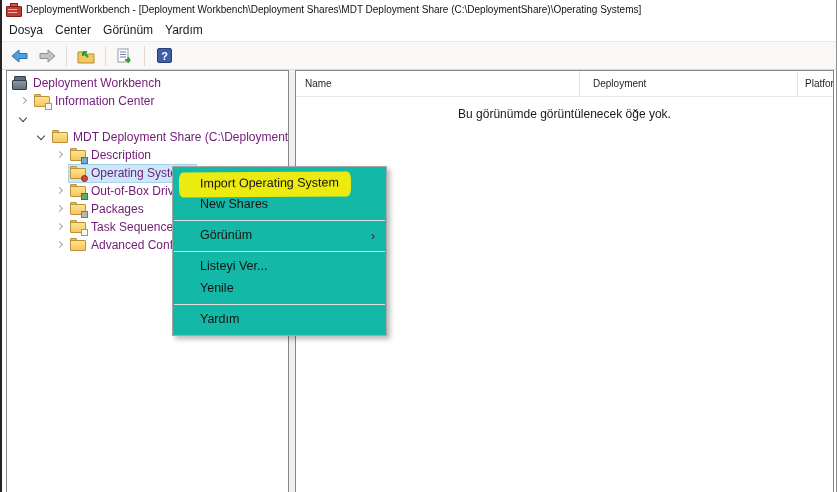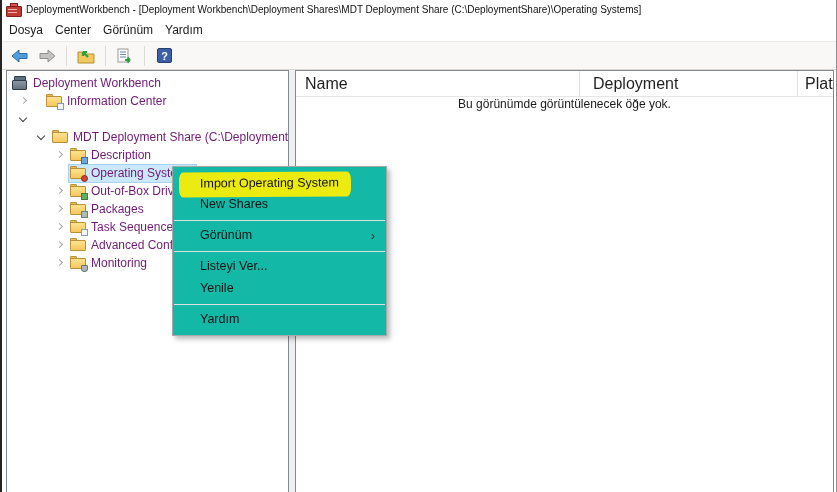--- a/index.html
+++ b/index.html
@@ -24,31 +24,31 @@
   .tbtn{width:22px;height:22px;display:flex;align-items:center;justify-content:center;flex:none;}
   .tsep{width:1px;height:20px;background:#dcdad6;margin:0 3px;flex:none;}
 
   
   .main{position:absolute;top:70px;left:2px;right:1px;bottom:0;}
   .tree-panel{position:absolute;left:2px;top:0;bottom:-1px;width:283px;background:#fff;border:1px solid #828790;box-sizing:border-box;padding-top:4px;overflow:hidden;}
   .splitter{position:absolute;left:285px;top:0;bottom:0;width:6px;background:#f0f0f0;}
   .result-panel{position:absolute;left:291px;top:0;right:1px;bottom:-1px;background:#fff;border:1px solid #828790;box-sizing:border-box;}
 
   
-  .rheader{height:25px;display:flex;align-items:stretch;font-size:16px;color:#1f1f1f;border-bottom:1px solid #e6e6e6;}
+  .rheader{height:25px;display:flex;align-items:stretch;font-size:10px;color:#1f1f1f;border-bottom:1px solid #e6e6e6;}
   .rcol{display:flex;align-items:center;box-sizing:border-box;white-space:nowrap;overflow:hidden;}
   .col-name{width:284px;padding-left:9px;border-right:1px solid #e2e2e2;}
   .col-desc{width:218px;padding-left:13px;border-right:1px solid #e2e2e2;}
   .col-plat{flex:1;padding-left:7px;}
-  .empty-msg{text-align:center;font-size:12px;color:#1a1a1a;}
+  .empty-msg{margin-top:10px;text-align:center;font-size:12px;color:#1a1a1a;}
 
   
   .trow{height:18px;display:flex;align-items:flex-start;font-size:12px;color:#701a75;white-space:nowrap;cursor:default;}
   .trow[data-level="0"]{padding-left:4px;}
-  .trow[data-level="1"]{padding-left:8px;gap:12px;}
+  .trow[data-level="1"]{padding-left:8px;}
   .trow[data-level="2"]{padding-left:26px;}
   .trow[data-level="3"]{padding-left:44px;}
   .chev{width:18px;height:16px;position:relative;flex:none;}
   .chev[data-chev="collapsed"]::before{content:"";position:absolute;left:6px;top:5px;width:4px;height:4px;border:solid #a6a6a6;border-width:0 1.4px 1.4px 0;transform:rotate(-45deg);}
   .chev[data-chev="expanded"]::before{content:"";position:absolute;left:5px;top:4px;width:5px;height:5px;border:solid #404040;border-width:0 1.6px 1.6px 0;transform:rotate(45deg);}
   .labelwrap{display:flex;align-items:center;gap:4px;padding:1px 3px 2px 1px;}
   .trow[data-selected="true"] .labelwrap{background:#cbe8fa;outline:1px solid #a6d4f2;}
 
   
   .ticon{width:17px;height:14px;position:relative;flex:none;}
@@ -206,29 +206,20 @@
         <span>Task Sequences</span>
           </span>
       </div>
       <div class="trow" data-level="3">
         <span class="chev" data-chev="collapsed"></span>
         <span class="labelwrap">
             <span class="ticon" data-icon="folder"></span>
         <span>Advanced Configuration</span>
           </span>
       </div>
-      <div class="trow" data-level="3">
-        <span class="chev" data-chev="collapsed"></span>
-        <span class="labelwrap">
-            <span class="ticon" data-icon="monitoring">
-              <i class="badge"></i>
-            </span>
-        <span>Monitoring</span>
-          </span>
-      </div>
     </div>
 
     <div class="splitter"></div>
 
     <div class="result-panel">
       <div class="rheader">
         <div class="rcol col-name">Name</div>
         <div class="rcol col-desc">Deployment</div>
         <div class="rcol col-plat">Platform</div>
       </div>

